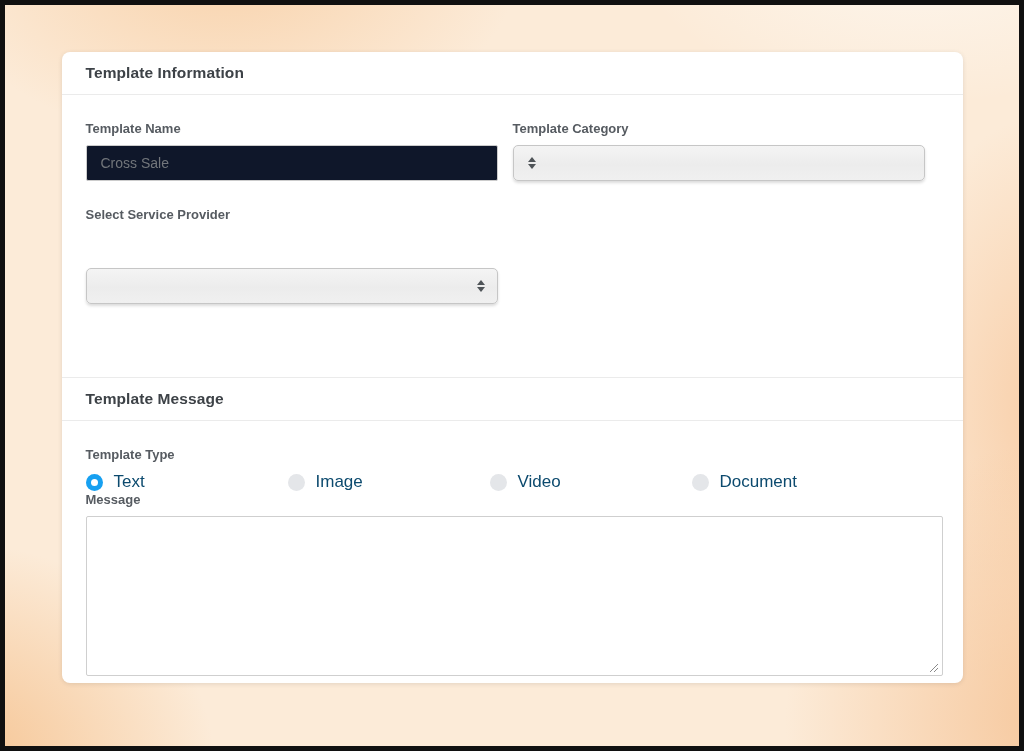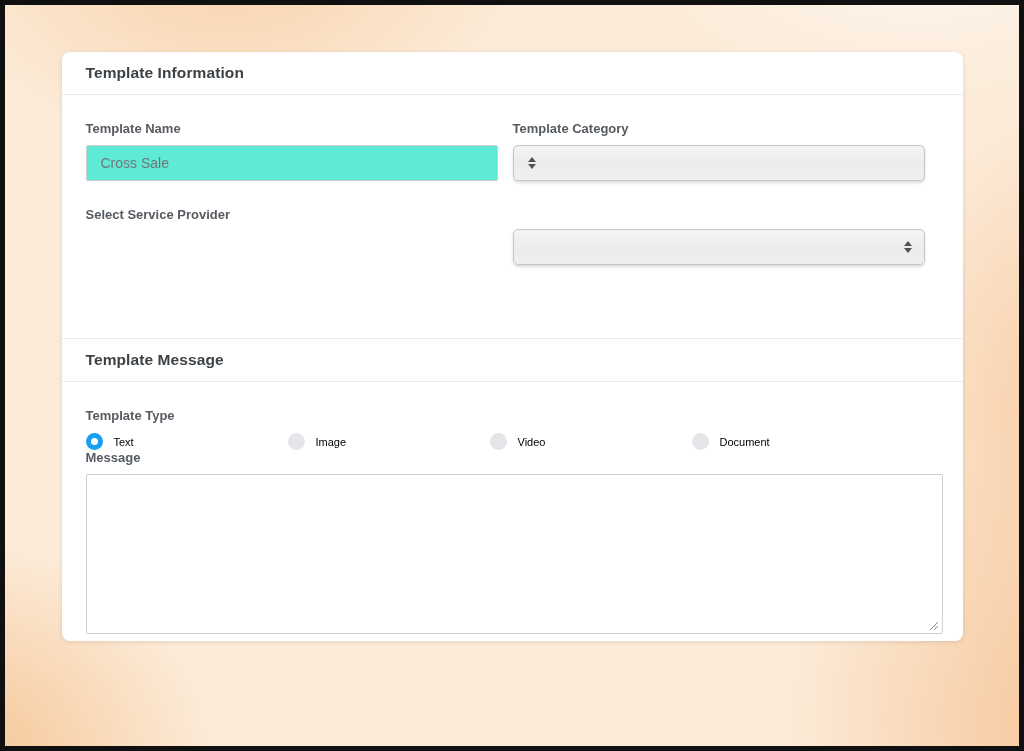--- a/index.html
+++ b/index.html
@@ -45,21 +45,21 @@
     font-weight: 700;
     color: #565b61;
     margin-bottom: 9px;
   }
   .label-spacer { height: 22px; }
   .text-input {
     width: 100%;
     height: 36px;
     border: 1px solid #cccccc;
     border-radius: 2px;
-    background: #5eead4;
+    background: #0f172a;
     padding: 0 14px;
     font-family: "Liberation Sans", sans-serif;
     font-size: 14px;
     color: #72767b;
     outline: none;
   }
   .select {
     width: 100%;
     height: 36px;
     border: 1px solid #c6c6c6;
@@ -84,21 +84,21 @@
     border-left: 4px solid transparent;
     border-right: 4px solid transparent;
     border-bottom: 5px solid #4f5458;
   }
   .select-arrows .tri-down {
     width: 0; height: 0;
     border-left: 4px solid transparent;
     border-right: 4px solid transparent;
     border-top: 5px solid #4f5458;
   }
-  .row-2 { margin-top: 26px; }
+  .row-2 { margin-top: 26px; flex-direction: column; }
   .between-strip {
     height: 38px;
     border-bottom: 1px solid #ebebeb;
   }
   .radio-row { display: flex; margin-top: 10px; }
   .radio-item {
     width: 202px;
     display: flex;
     align-items: center;
     gap: 11px;
@@ -109,21 +109,21 @@
     border-radius: 50%;
     background: #e4e6e9;
     display: flex;
     align-items: center;
     justify-content: center;
     flex: 0 0 auto;
   }
   .radio .dot { width: 7px; height: 7px; border-radius: 50%; background: transparent; }
   .radio-item.checked .radio { background: #17a0f1; }
   .radio-item.checked .radio .dot { background: #ffffff; }
-  .radio-label { font-size: 11px; color: #000000; }
+  .radio-label { font-size: 17px; color: #0c4a6e; }
   .message-block { }
   .textarea-wrap { position: relative; }
   .message-textarea {
     width: 857px;
     height: 160px;
     border: 1px solid #cfcfcf;
     border-radius: 2px;
     background: #ffffff;
     resize: none;
     outline: none;

